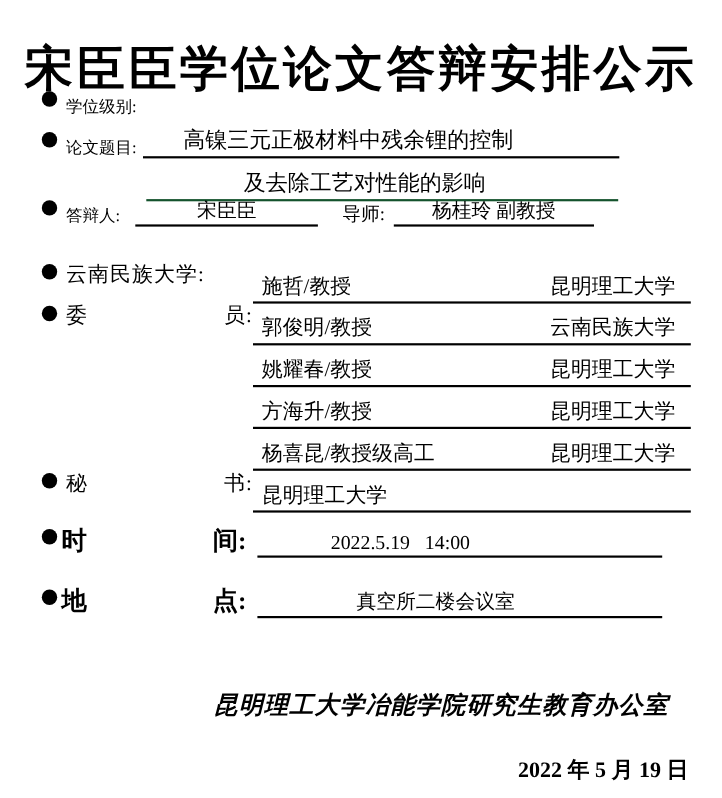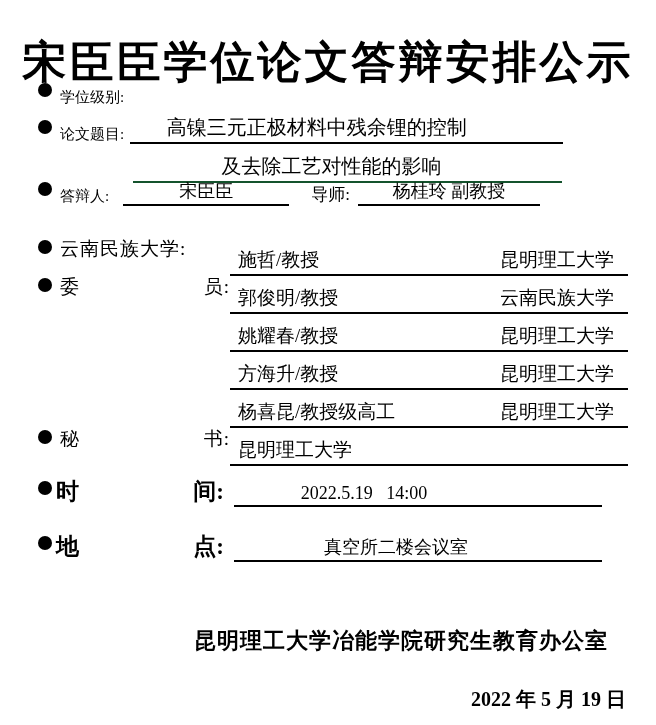--- a/index.html
+++ b/index.html
@@ -30,21 +30,21 @@
   .field-between { justify-content:space-between; padding-left:8px; padding-right:14px;margin-top:39px; }
   .field-gray { border-bottom:2px solid #14532d; }
   .val { white-space:pre; }
   .v18 { font-size:18px; } .v19 { font-size:19px; } .v20 { font-size:20px; } .v22 { font-size:18px; }
   .shift-n65 { position:relative; left:-65px; }
   .shift-n30 { position:relative; left:-30px; }
   .shift-n16 { position:relative; left:-16px; }
   .shift-n54 { position:relative; left:-54px; }
   .shift-n22 { position:relative; left:-22px; }
   .footer-line { position:absolute; left:0; width:100%; text-align:right; }
-  .footer-org { top:626px; padding-right:48px; font-size:22px; font-weight:700; letter-spacing:1px; }
+  .footer-org { top:626px; padding-right:48px; font-size:22px; font-weight:700; letter-spacing:1px;font-style:italic; }
   .footer-date { top:686px; padding-right:30px; font-size:20px; font-weight:700; }
 </style>
 </head>
 <body>
 
 <div class="page">
 
   <div class="title">宋臣臣学位论文答辩安排公示</div>
 
   <div class="row" style="top:80px; height:27px;">

